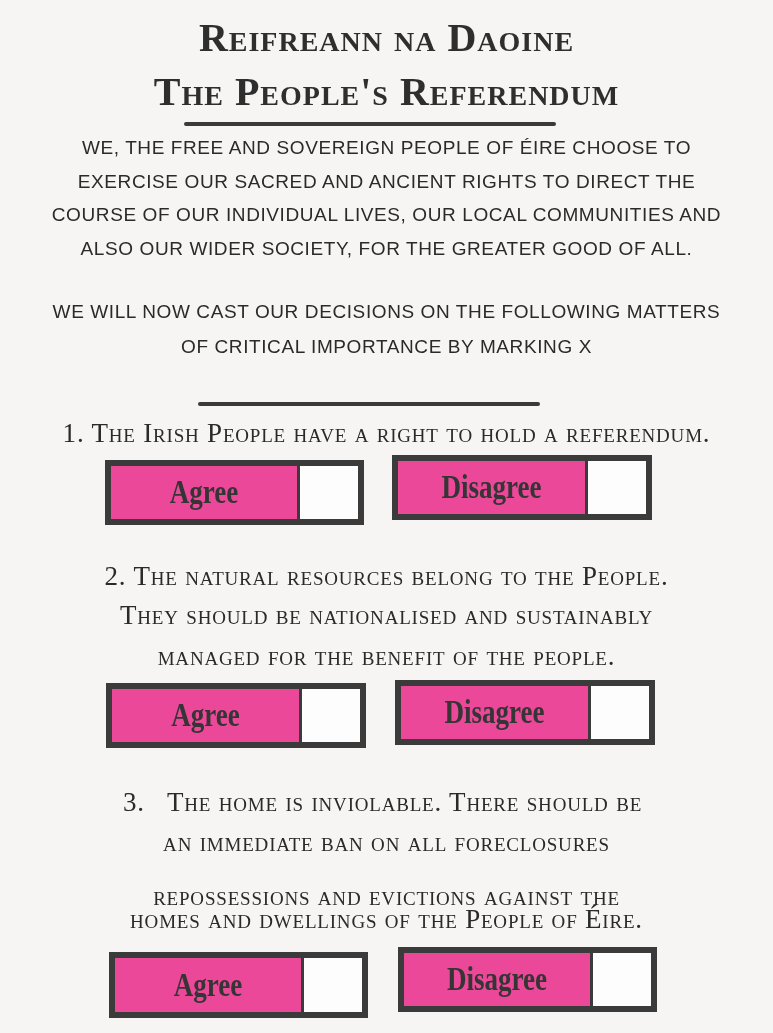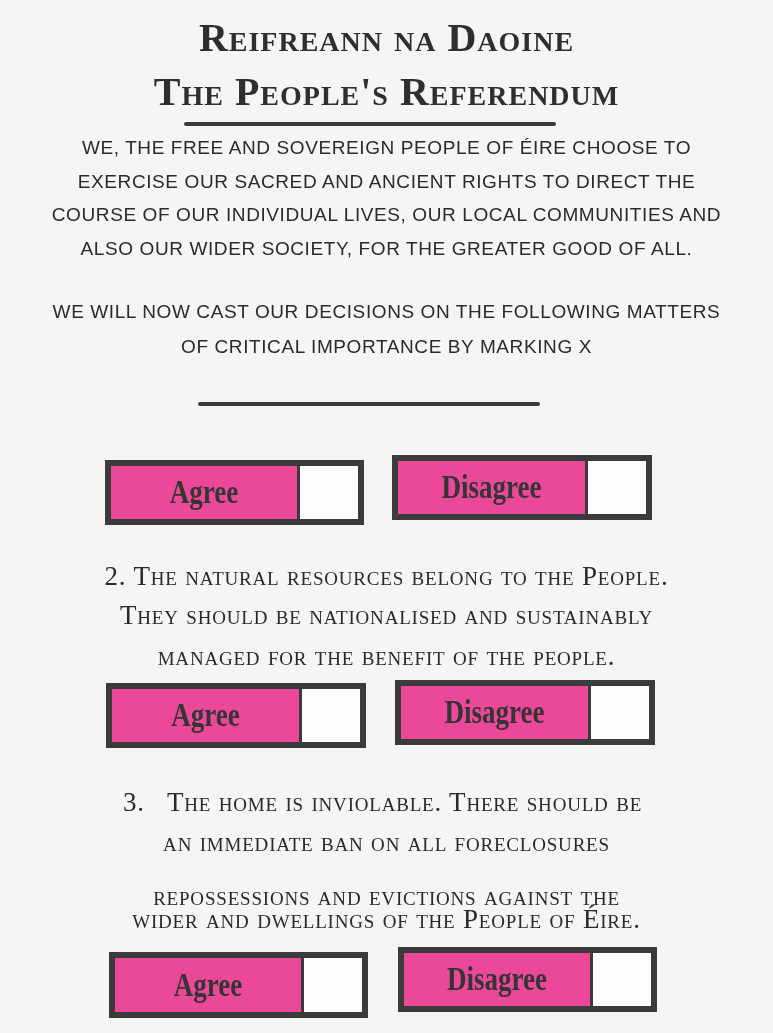--- a/index.html
+++ b/index.html
@@ -60,20 +60,21 @@
 
   <div class="line" style="top:138px;">We, the free and sovereign people of Éire choose to</div>
   <div class="line" style="top:172px;">exercise our sacred and ancient rights to direct the</div>
   <div class="line" style="top:205px;">course of our individual lives, our local communities and</div>
   <div class="line" style="top:239px;">also our wider society, for the greater good of all.</div>
 
   <div class="line" style="top:337px;">of critical importance by marking X</div>
   <div class="line" style="top:302px;">We will now cast our decisions on the following matters</div>
   <div class="rule" style="left:198px; top:402px; width:342px;"></div>
 
+  <div class="line q" style="top:420px;">1. The Irish People have a right to hold a referendum.</div>
   <div class="ballot-row" style="top:460px;">
     <div class="ballot" style="left:105px; top:0; width:259px; height:65px;">
       <span class="label">Agree</span>
       <span class="box"></span>
     </div>
     <div class="ballot" style="left:392px; top:-5px; width:260px; height:65px;">
       <span class="label">Disagree</span>
       <span class="box"></span>
     </div>
   </div>
@@ -88,21 +89,21 @@
     </div>
     <div class="ballot" style="left:395px; top:-3px; width:260px; height:65px;">
       <span class="label">Disagree</span>
       <span class="box"></span>
     </div>
   </div>
 
   <div class="line q" style="top:789px; left:-4px; white-space:pre;">3.   The home is inviolable. There should be</div>
   <div class="line q" style="top:829px;">an immediate ban on all foreclosures</div>
   <div class="line q" style="top:867px;margin-top:16px;">repossessions and evictions against the</div>
-  <div class="line q" style="top:906px;">wider and dwellings of the People of Éire.</div>
+  <div class="line q" style="top:906px;">homes and dwellings of the People of Éire.</div>
   <div class="ballot-row" style="top:950px;">
     <div class="ballot" style="left:109px; top:2px; width:259px; height:66px;">
       <span class="label">Agree</span>
       <span class="box"></span>
     </div>
     <div class="ballot" style="left:398px; top:-3px; width:259px; height:65px;">
       <span class="label">Disagree</span>
       <span class="box"></span>
     </div>
   </div>

